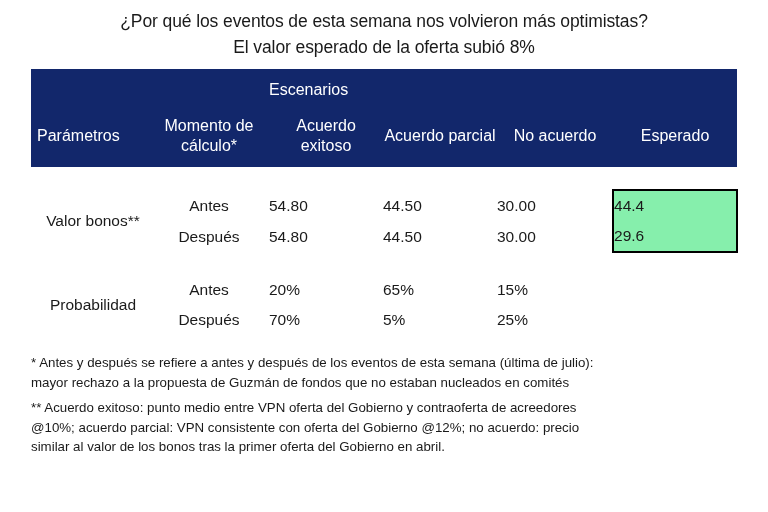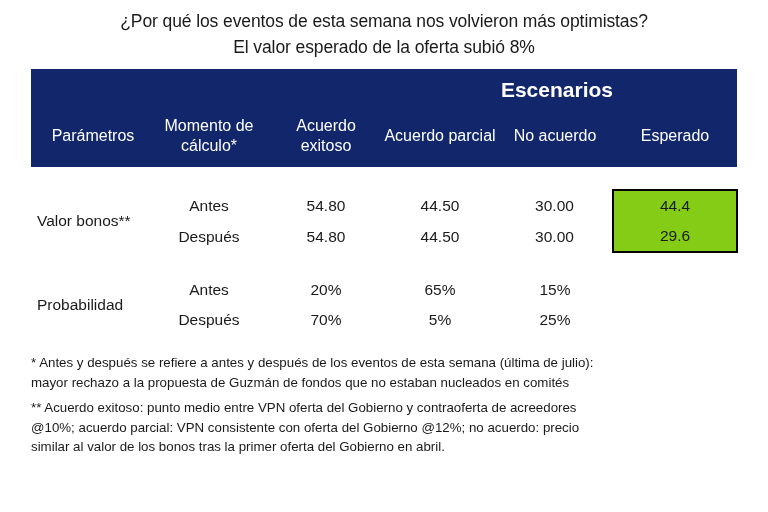--- a/index.html
+++ b/index.html
@@ -46,60 +46,59 @@
     padding: 0;
     vertical-align: middle;
   }
 
   
   .hdr-band td {
     background: #12276b;
     color: #ffffff;
   }
   .hdr-scen {
-    text-align: right;
-    font-size: 21px;
+    text-align: left;
+    font-size: 16px;
     height: 30px;
     padding-top: 6px !important;
-    font-weight: bold;
   }
   .hdr-row2 td {
     background: #12276b;
     color: #ffffff;
     font-size: 16px;
     height: 62px;
     text-align: center;
     line-height: 20px;
   }
   .hdr-row2 td.left {
-    text-align: center;
+    text-align: left;
     padding-left: 6px !important;
     margin-left: 44px;
   }
 
   
   .spacer-row td { height: 22px; }
 
   .body-row td {
     font-size: 15.5px;
     height: 30px;
-    text-align: center;
+    text-align: left;
     color: #1a1a1a;
   }
   .body-row td.rowlabel {
-    text-align: left;
+    text-align: center;
     padding-left: 6px !important;
     font-size: 15.5px;
   }
   .body-row td.moment {
     text-align: center;
   }
 
   .esp-cell {
-    background: #84cc16;
+    background: #86efac;
     text-align: center;
   }
   .esp-box-top {
     border-left: 2.5px solid #000;
     border-right: 2.5px solid #000;
     border-top: 2.5px solid #000;
   }
   .esp-box-bot {
     border-left: 2.5px solid #000;
     border-right: 2.5px solid #000;

